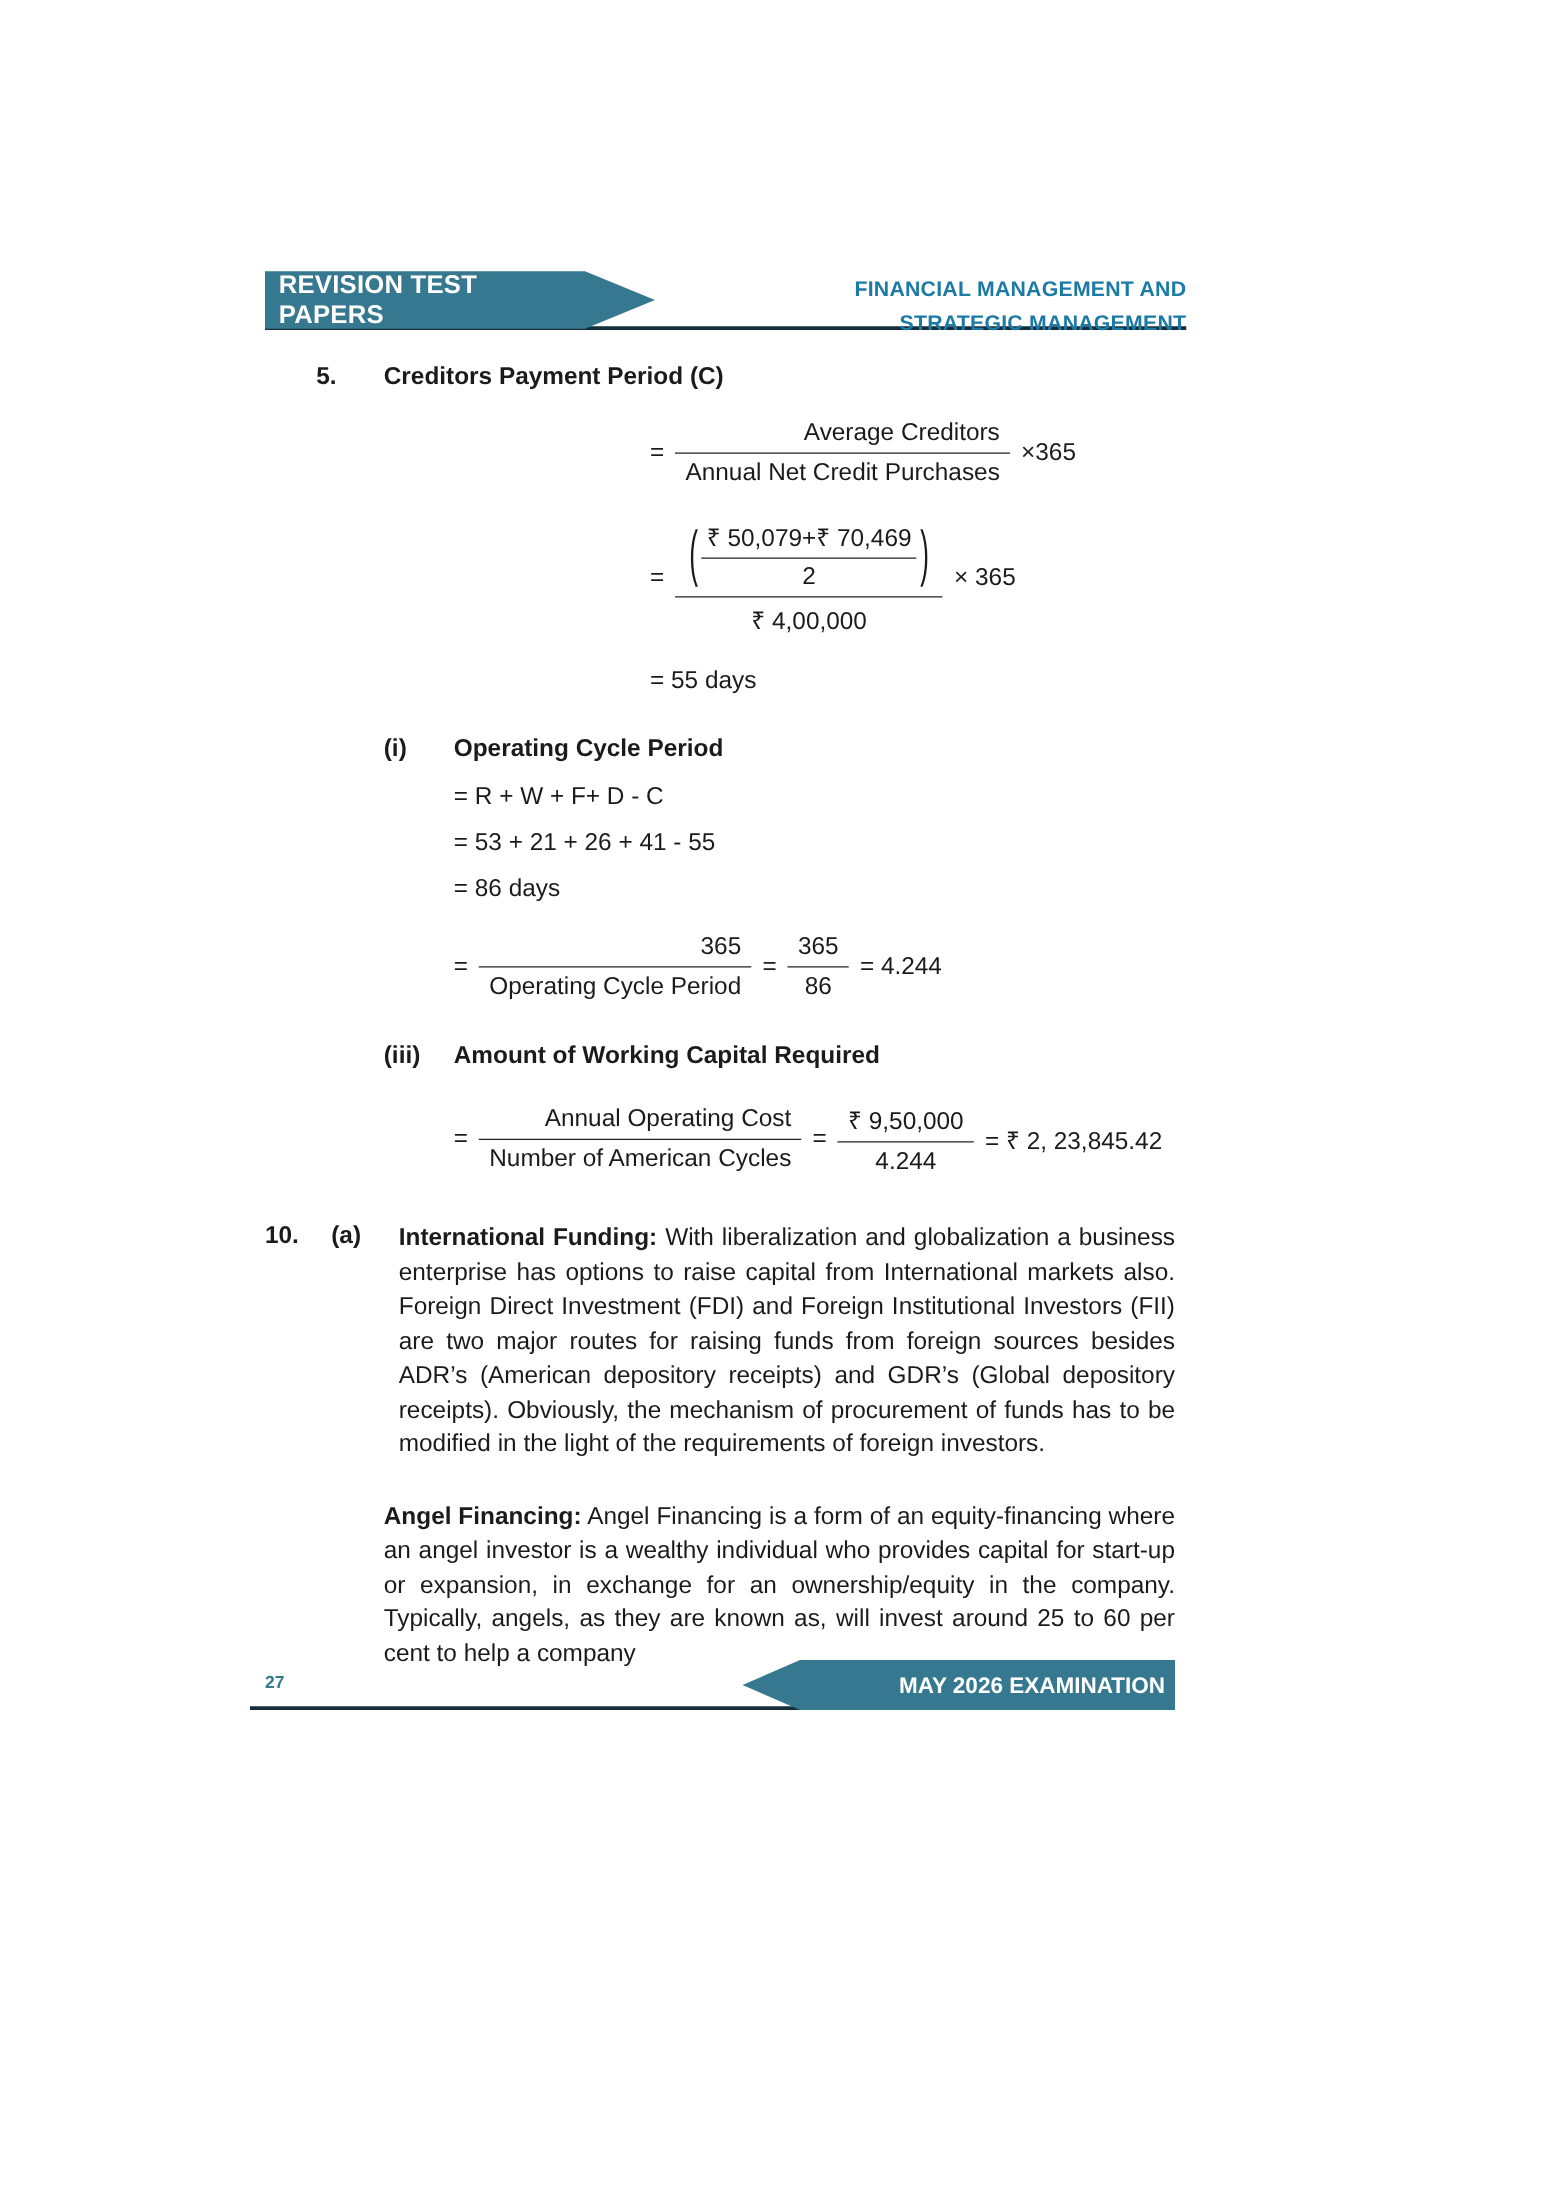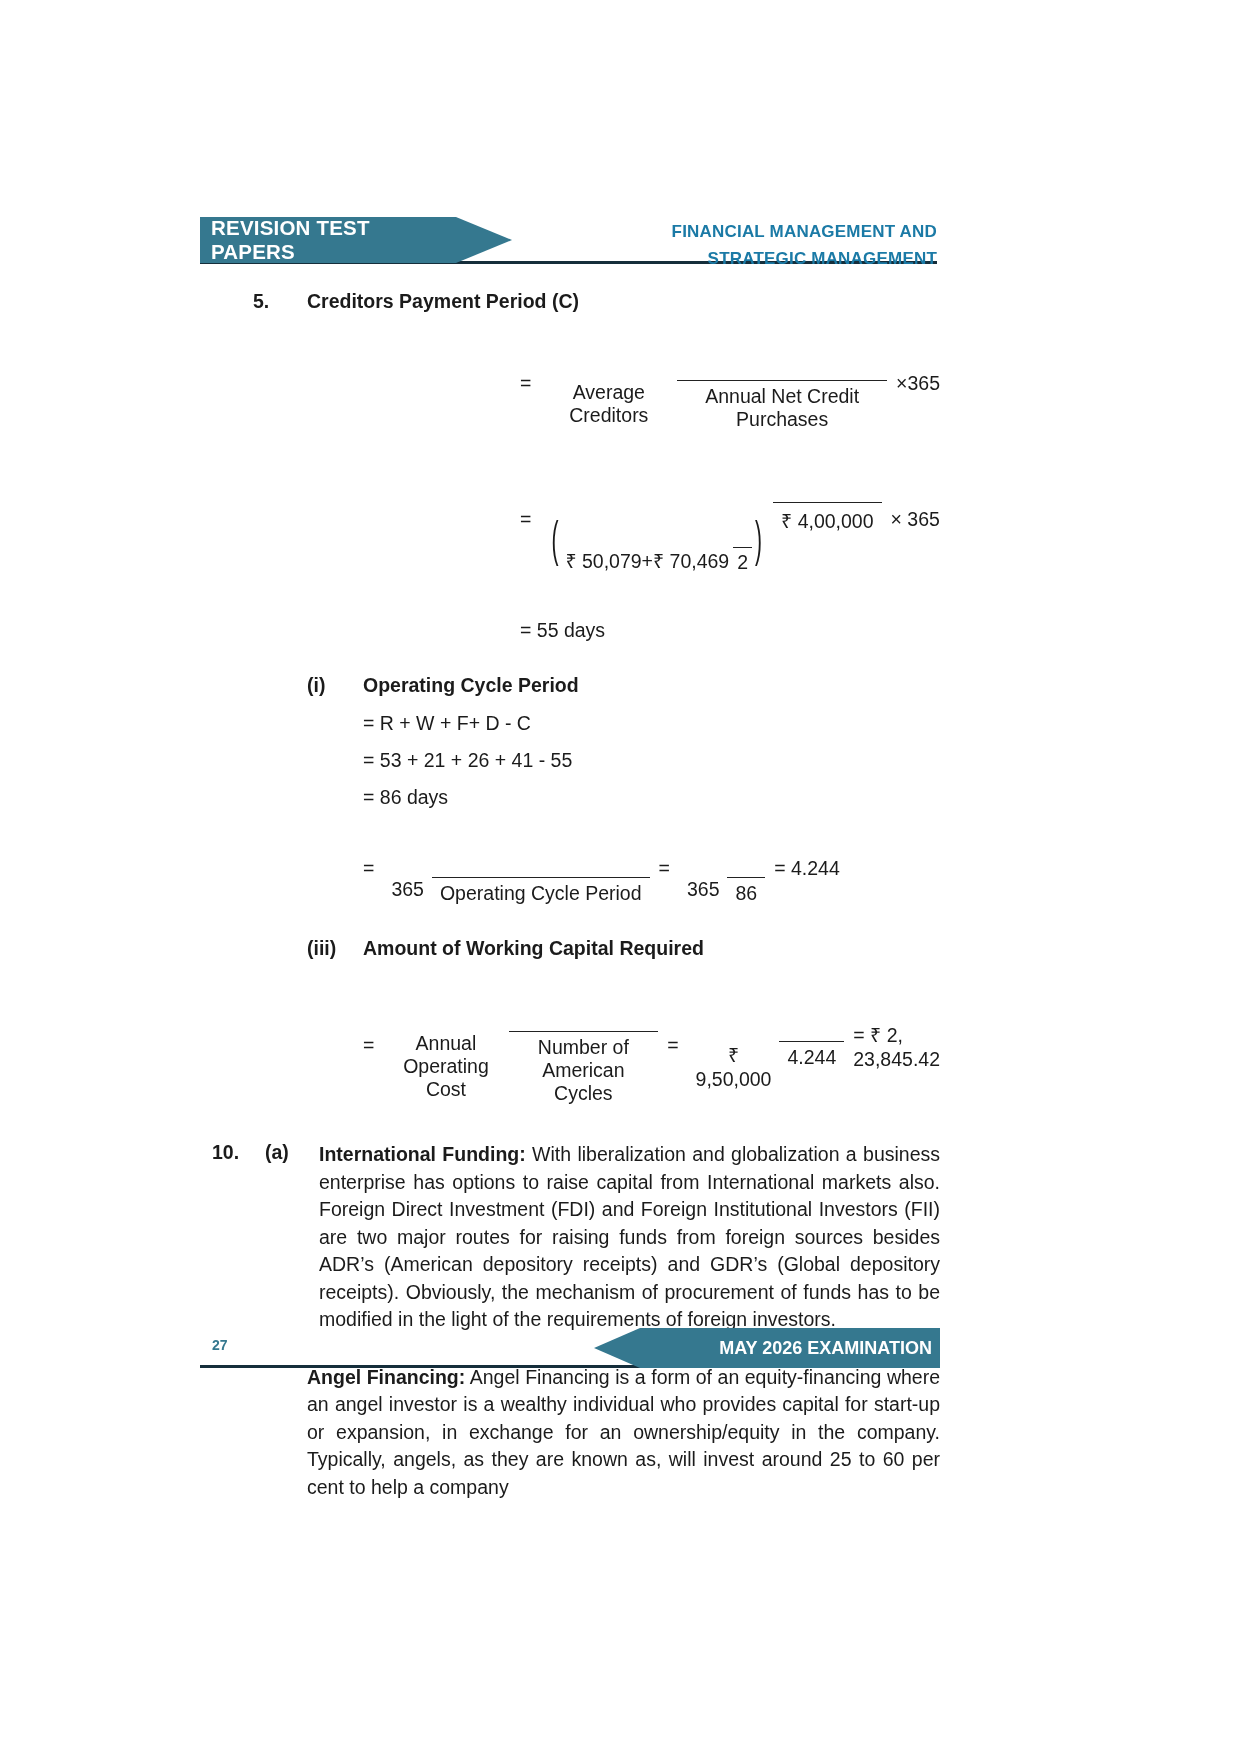--- a/index.html
+++ b/index.html
@@ -6,21 +6,21 @@
     --teal-banner:#35788F;
     --title-text:#1B7AA6;
     --dark-line:#152E3B;
     --body-text:#1B1B1B;
   }
   *{margin:0;padding:0;box-sizing:border-box;}
   body{background:#ffffff;font-family:"Liberation Sans",sans-serif;color:var(--body-text);}
   .page{position:relative;width:1241px;height:1754px;background:#ffffff;overflow:hidden;margin:0 auto;}
 
   
-  .header{position:absolute;left:200px;top:217px;width:740px;height:50px;}
+  .header{position:absolute;left:212px;top:217px;width:740px;height:50px;}
   .header-line{position:absolute;left:0;top:44px;width:737px;height:3px;background:var(--dark-line);z-index:0;}
   .header-banner{position:absolute;left:0;top:0;width:256px;height:46px;background:var(--teal-banner);
     display:flex;align-items:center;padding-left:11px;z-index:1;}
   .header-banner::after{content:"";position:absolute;left:100%;top:0;width:0;height:0;
     border-top:23px solid transparent;border-bottom:23px solid transparent;border-left:56px solid var(--teal-banner);}
   .header-banner-label{color:#ffffff;font-weight:700;font-size:20.5px;letter-spacing:.2px;}
   .header-title{position:absolute;right:3px;top:1px;text-align:right;color:var(--title-text);
     font-weight:700;font-size:17px;line-height:27px;letter-spacing:.2px;z-index:2;}
 
   
@@ -28,25 +28,25 @@
   .row{display:flex;}
   .bold{font-weight:700;}
 
   .item5-row{padding-left:53px;}
   .item5-num{width:54px;font-weight:700;}
   .item5-heading{font-weight:700;}
 
   .formula{display:flex;align-items:center;gap:9px;}
   .f1{margin:22px 0 0 320px;}
   .f2{margin:26px 0 0 320px;}
-  .f3{margin:38px 0 0 320px;}
+  .f3{margin:24px 0 0 320px;}
   .f4{margin:24px 0 0 163px;}
   .f5{margin:26px 0 0 163px;}
 
-  .frac{display:inline-flex;flex-direction:row;align-items:flex-end;vertical-align:middle;text-align:center;margin-top:45px;}
+  .frac{display:inline-flex;flex-direction:column;align-items:flex-end;vertical-align:middle;text-align:center;}
   .frac > .num{padding:0 8px 4px;}
   .frac > .den{border-top:1.6px solid #222;padding:4px 8px 0;align-self:stretch;text-align:center;}
   .num-row{display:inline-flex;align-items:center;}
   .paren{display:inline-block;transform:scaleY(2.35);font-weight:300;font-size:21px;padding:0 3px;}
   .inner.frac > .num{padding:0 4px 3px;}
   .inner.frac > .den{padding:3px 4px 0;}
 
   .roman-row{display:flex;padding-left:107px;margin-top:32px;}
   .roman-label{width:56px;font-weight:700;}
   .roman-heading{font-weight:700;}

